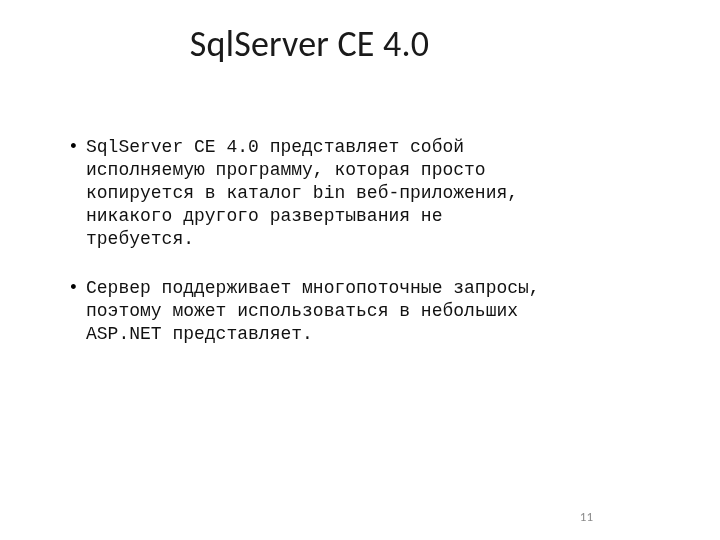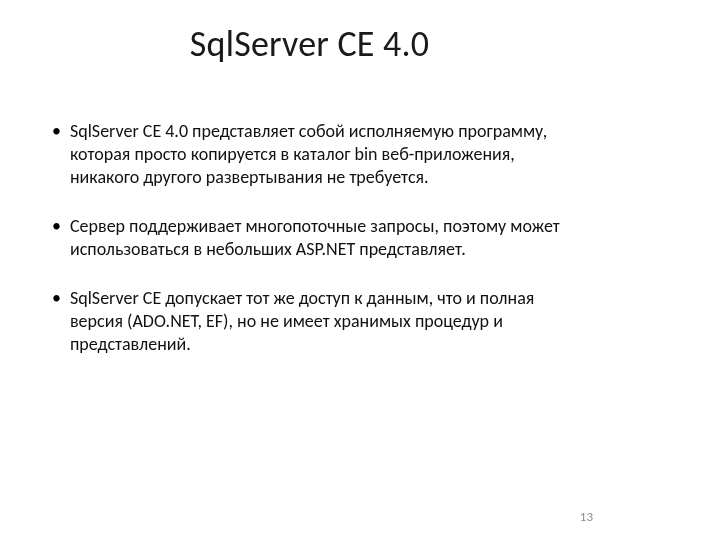--- a/index.html
+++ b/index.html
@@ -31,22 +31,23 @@
     letter-spacing: 0.2px;
   }
   .body {
     position: absolute;
     top: 120px;
     left: 48px;
     right: 48px;
   }
   ul.bullets {
     list-style: none;
-    margin: 0;
+    margin: 16px;
     padding: 0;
+    font-family: Liberation Mono, monospace;
   }
   ul.bullets > li {
     position: relative;
     padding-left: 22px;
     font-size: 18px;
     line-height: 1.28;
     margin-bottom: 26px;
     color: #111;
   }
   ul.bullets > li::before {
@@ -69,19 +70,18 @@
 <body>
 
 <div class="slide">
 
   <div class="title">SqlServer CE 4.0</div>
 
   <div class="body">
     <ul class="bullets">
       <li>SqlServer CE 4.0 представляет собой исполняемую программу, которая просто копируется в каталог bin веб-приложения, никакого другого развертывания не требуется.</li>
       <li>Сервер поддерживает многопоточные запросы, поэтому может использоваться в небольших ASP.NET представляет.</li>
-      <li>SqlServer CE допускает тот же доступ к данным, что и полная версия (ADO.NET, EF), но не имеет хранимых процедур и представлений.</li>
     </ul>
   </div>
 
-  <div class="page-num">13</div>
+  <div class="page-num">11</div>
 
 </div>
 
 </body></html>

